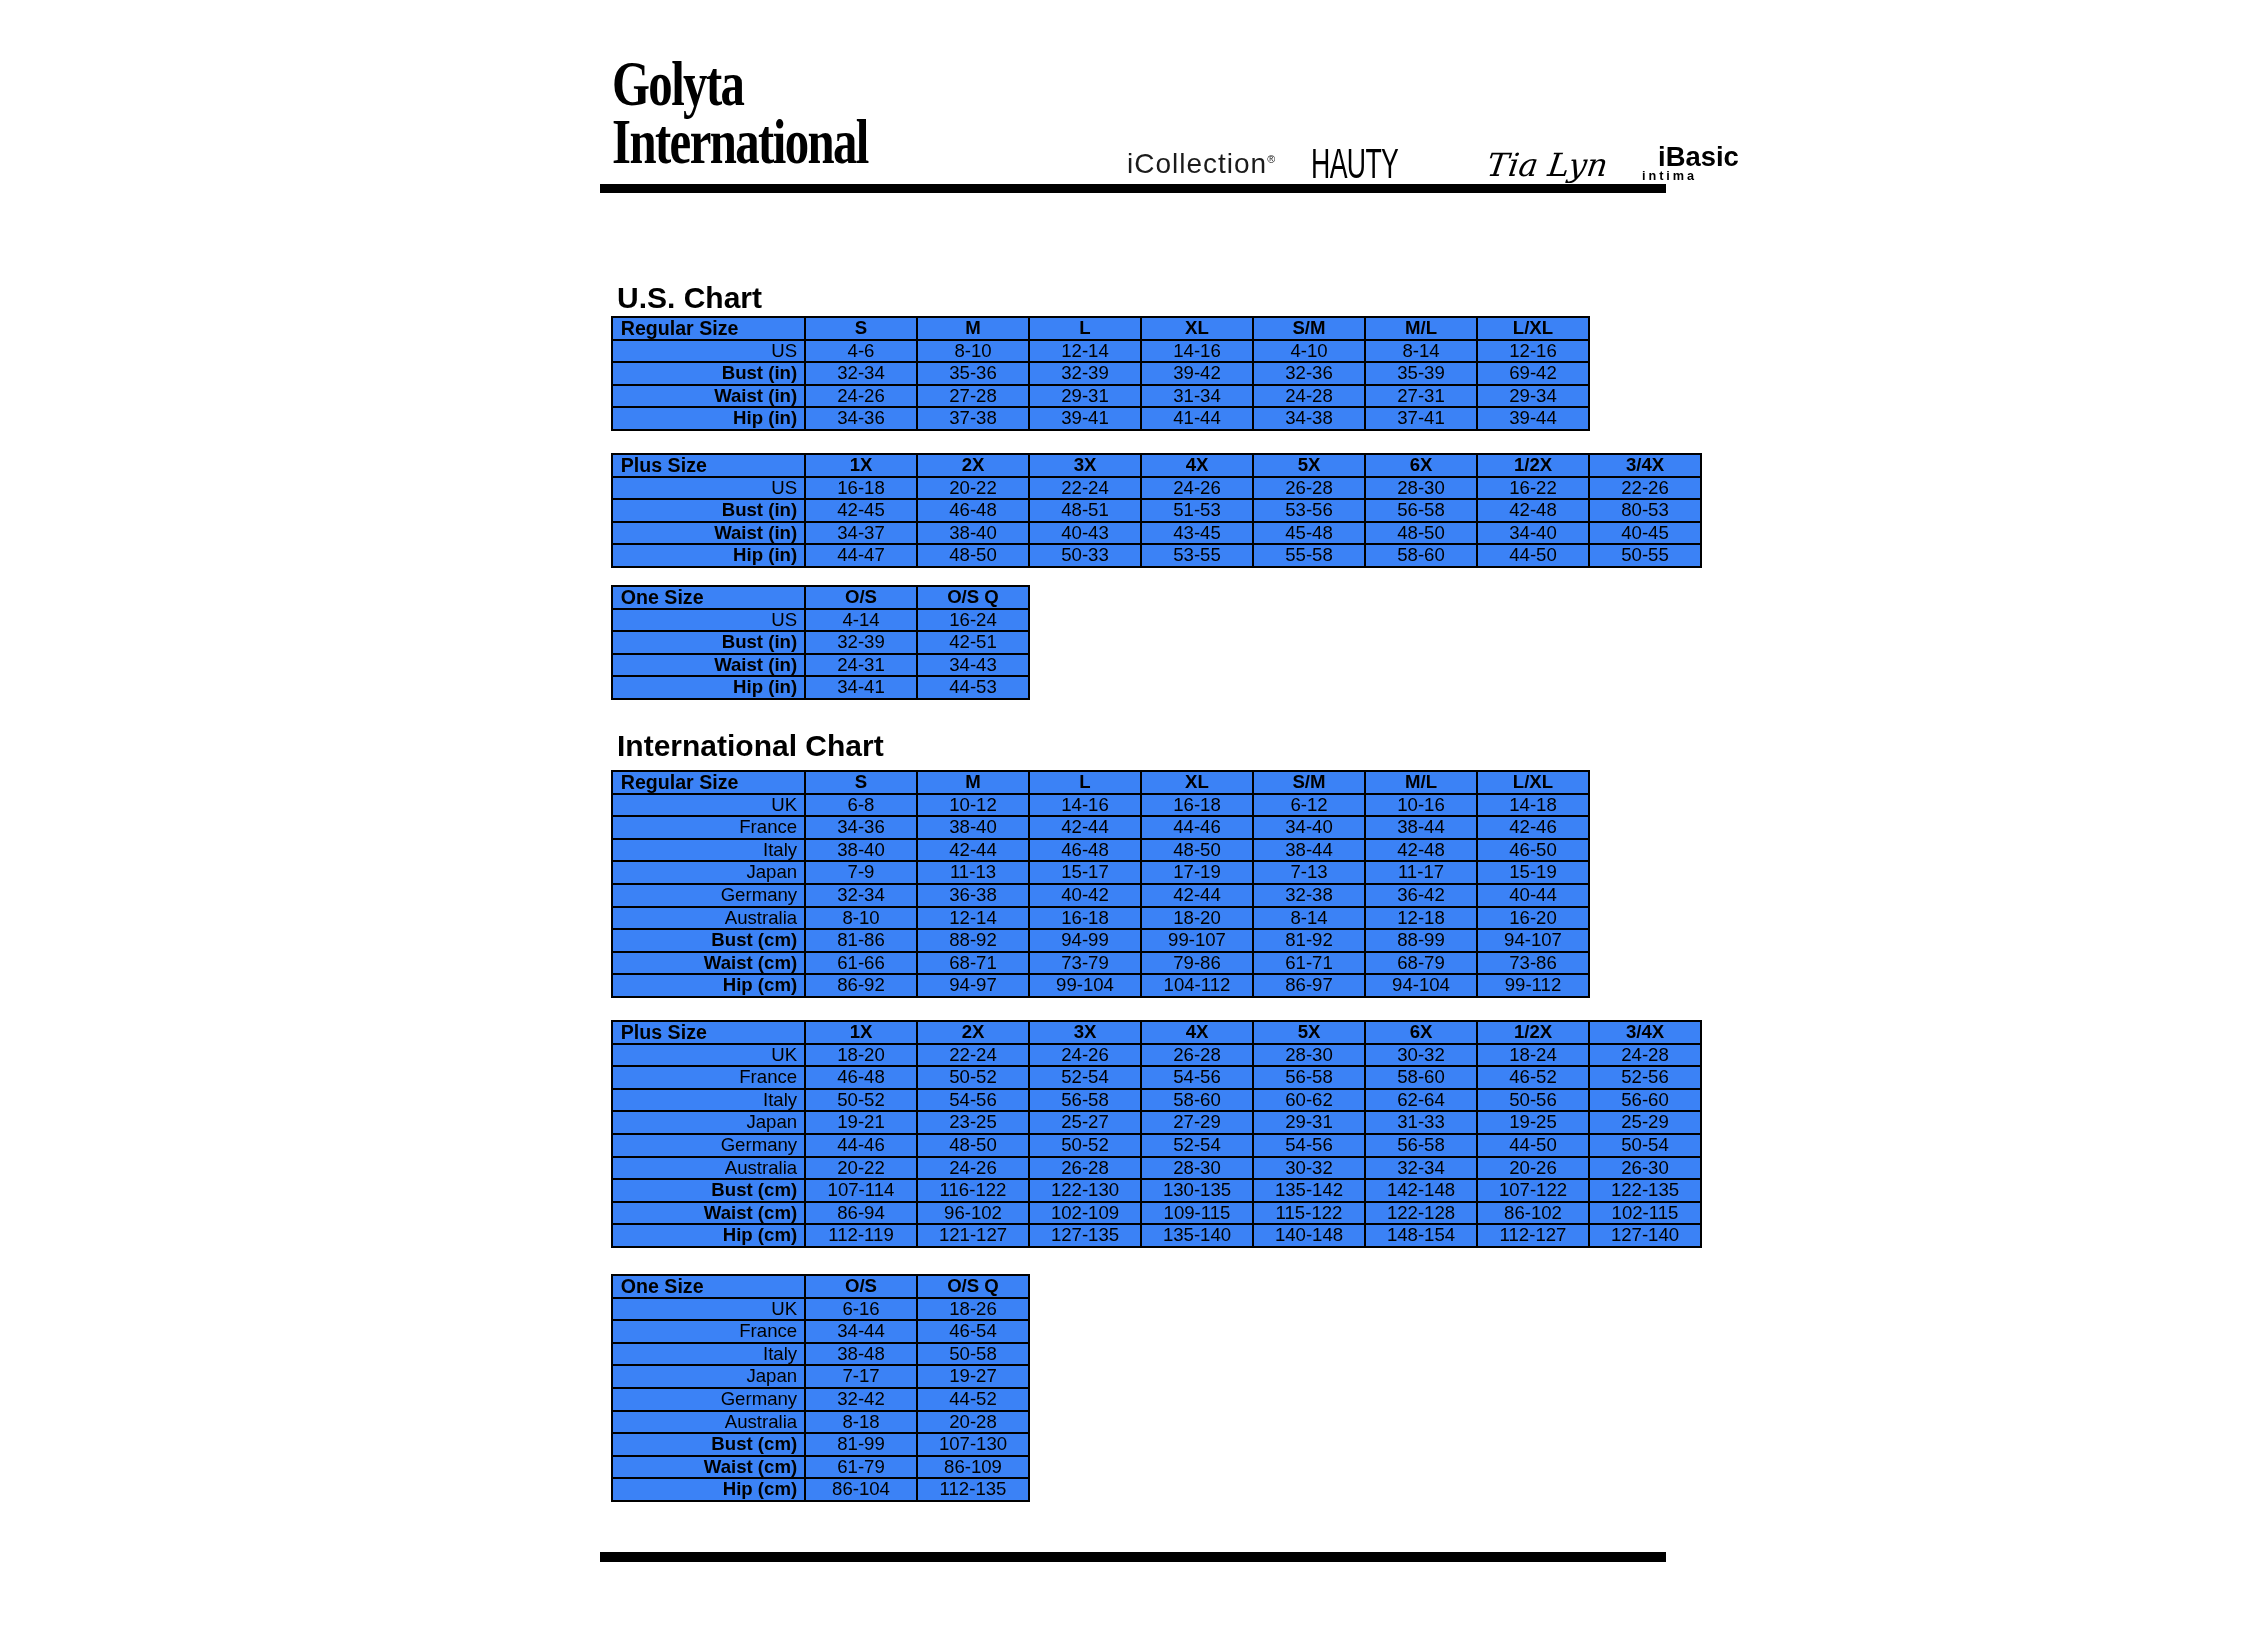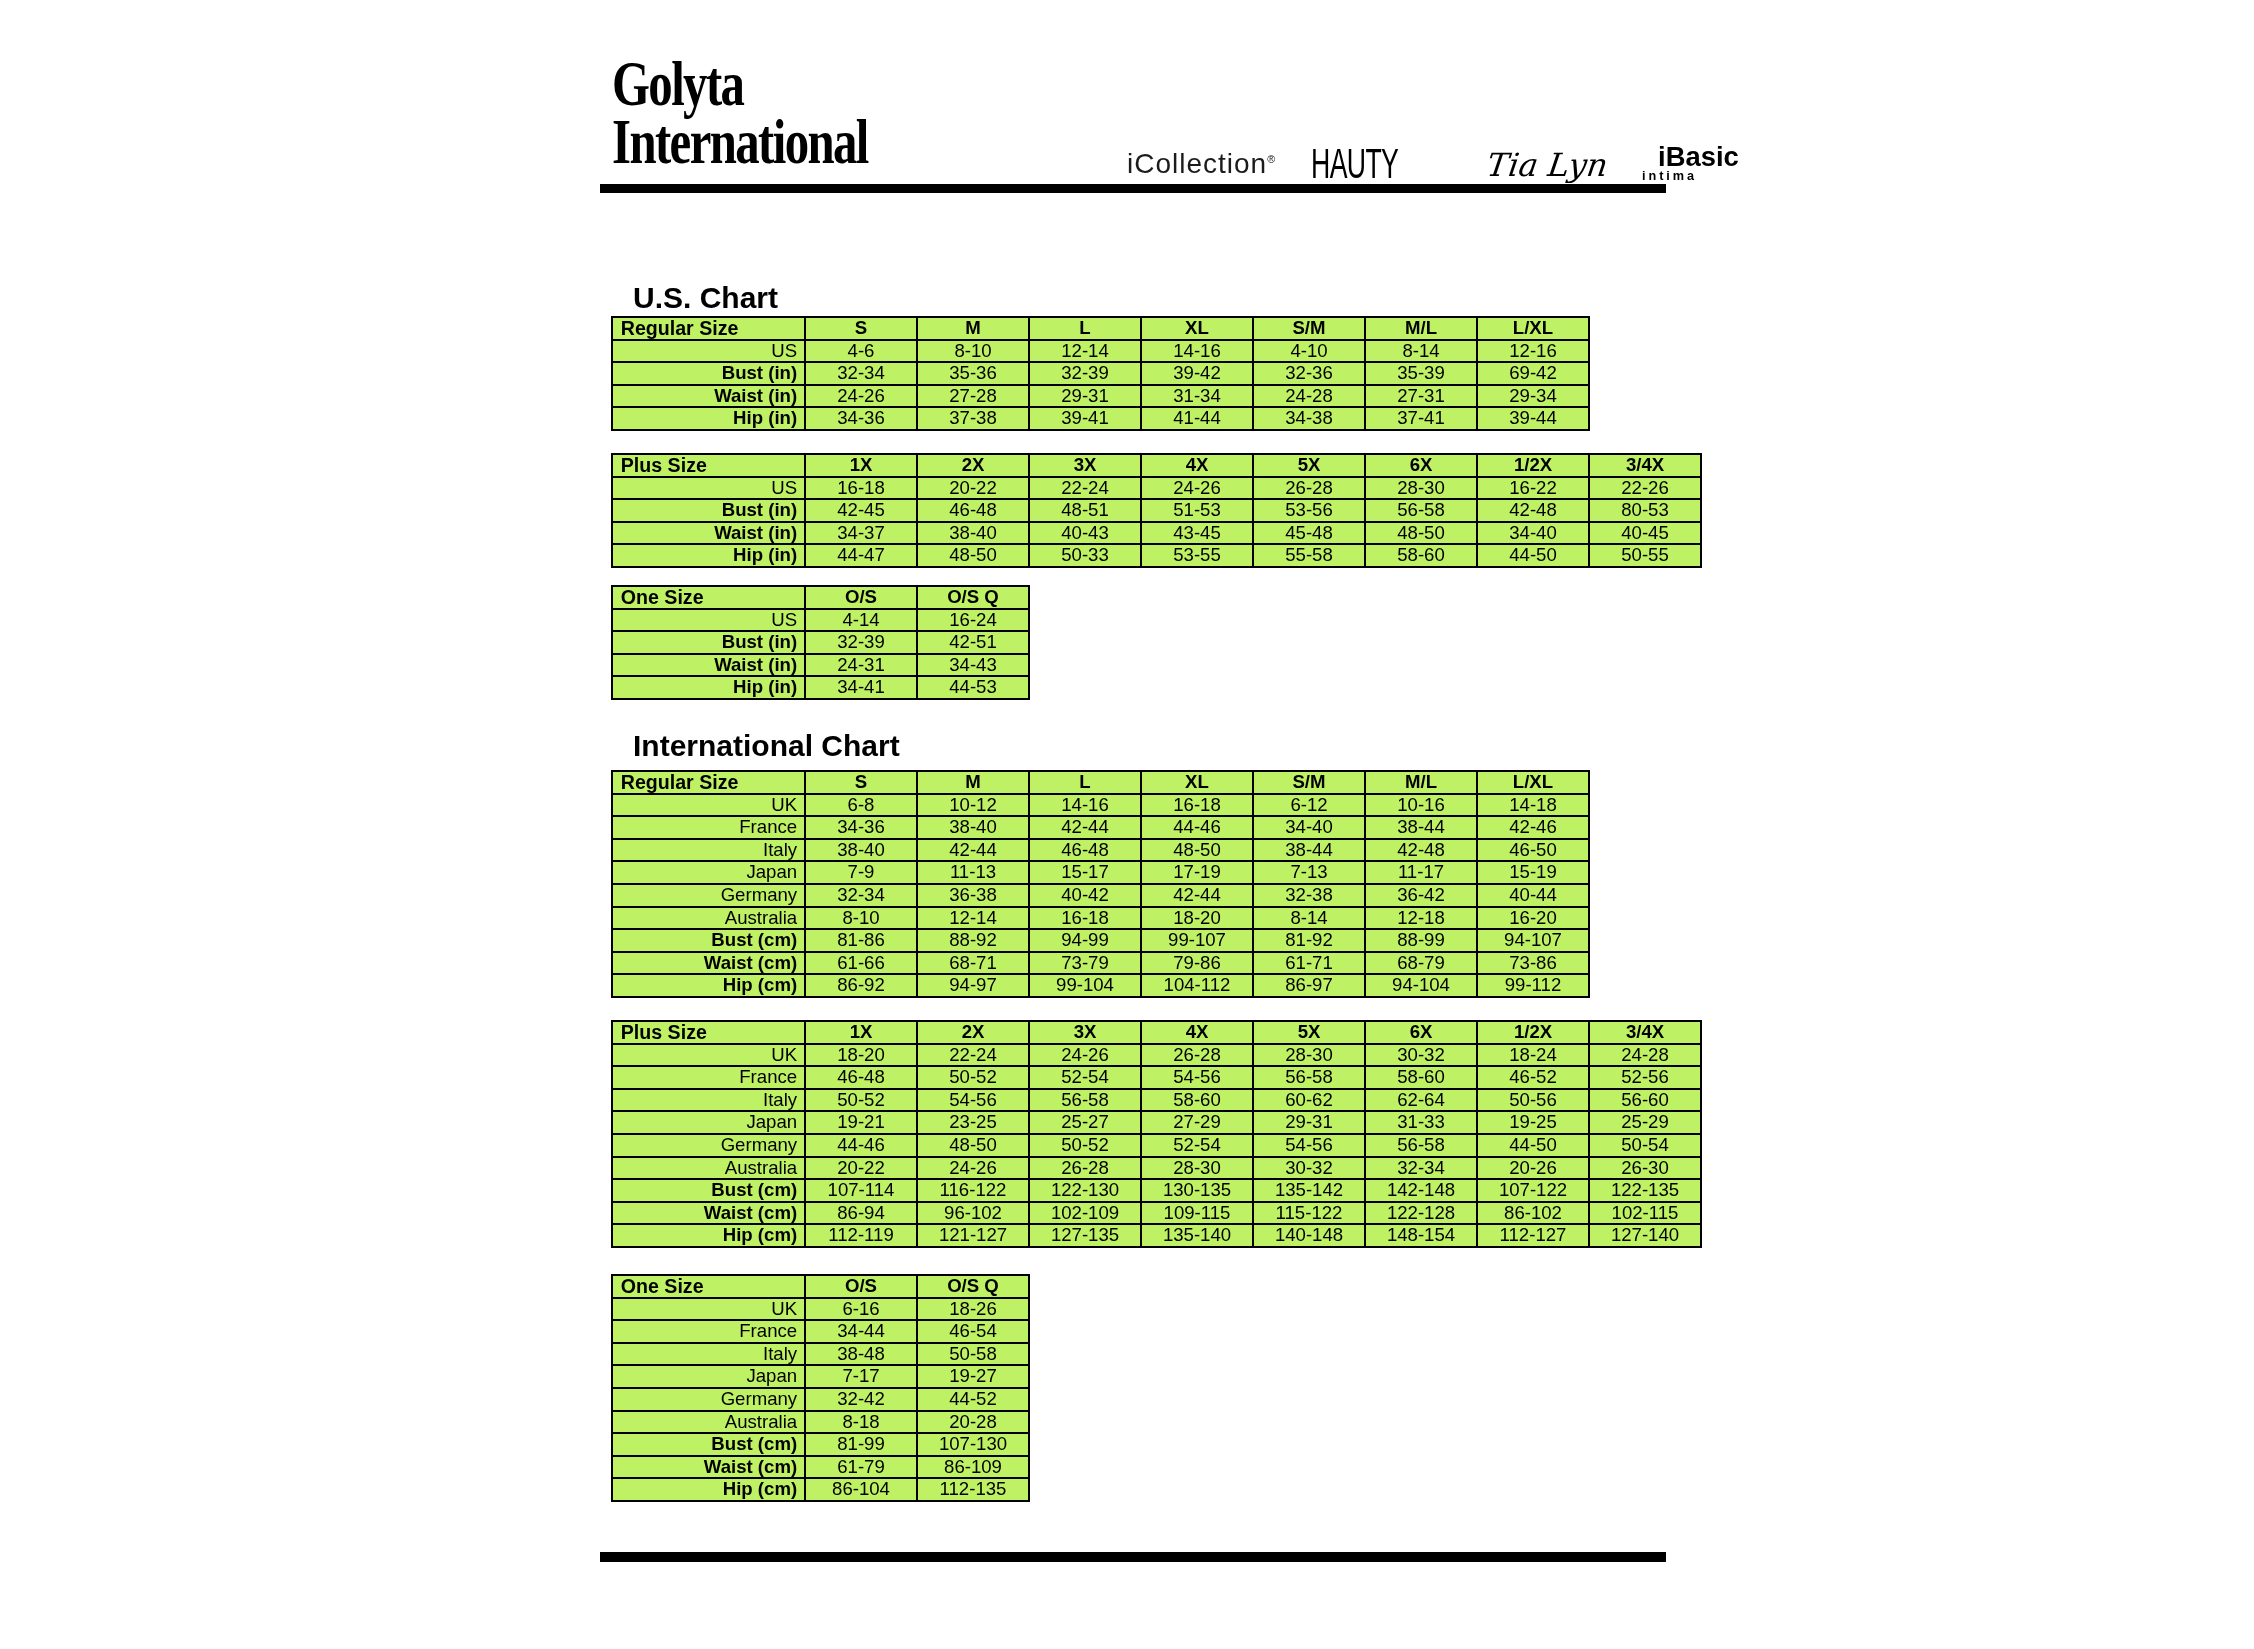--- a/index.html
+++ b/index.html
@@ -24,26 +24,26 @@
                transform:scaleX(.62);transform-origin:left bottom;white-space:nowrap;}
   .brand-tialyn{font-family:"DejaVu Serif",serif;font-style:italic;font-size:32px;
                 line-height:1;padding-bottom:4.9px;white-space:nowrap;transform:skewX(-8deg);}
   .brand-ibasic{line-height:.82;padding-bottom:4.9px;font-weight:bold;}
   .brand-ibasic .main{font-size:27.4px;display:block;margin-left:16px;}
   .brand-ibasic .sub{font-size:12.7px;letter-spacing:2.9px;display:block;margin-top:2px;}
 
   .doc-title{position:absolute;left:611px;width:1087px;top:235px;text-align:center;
              font-size:29px;font-weight:bold;}
 
-  .section-heading{position:absolute;left:617px;font-size:30px;font-weight:bold;margin-left:16px;}
+  .section-heading{position:absolute;left:617px;font-size:30px;font-weight:bold;}
   #h-us{top:281px;}
   #h-intl{top:729px;}
 
   table.size{border-collapse:collapse;table-layout:fixed;position:absolute;
-             border:2.9px solid #000;background:#bef264;}
+             border:2.9px solid #000;background:#3b82f6;}
   table.size th,table.size td{border-left:2px solid #000;border-right:2px solid #000;
              border-top:2.9px solid #000;border-bottom:2.9px solid #000;
              height:20.6px;padding:0;font-size:18.6px;line-height:20.6px;
              white-space:nowrap;overflow:hidden;font-family:"Liberation Sans",sans-serif;}
   table.size th.corner{text-align:left;padding-left:7.8px;font-size:19.6px;font-weight:bold;}
   table.size th.colh{text-align:center;font-weight:bold;}
   table.size th.rowlab{text-align:right;padding-right:6.9px;font-weight:normal;}
   table.size th.rowlab.b{font-weight:bold;}
   table.size td.val{text-align:center;font-weight:normal;}
 

